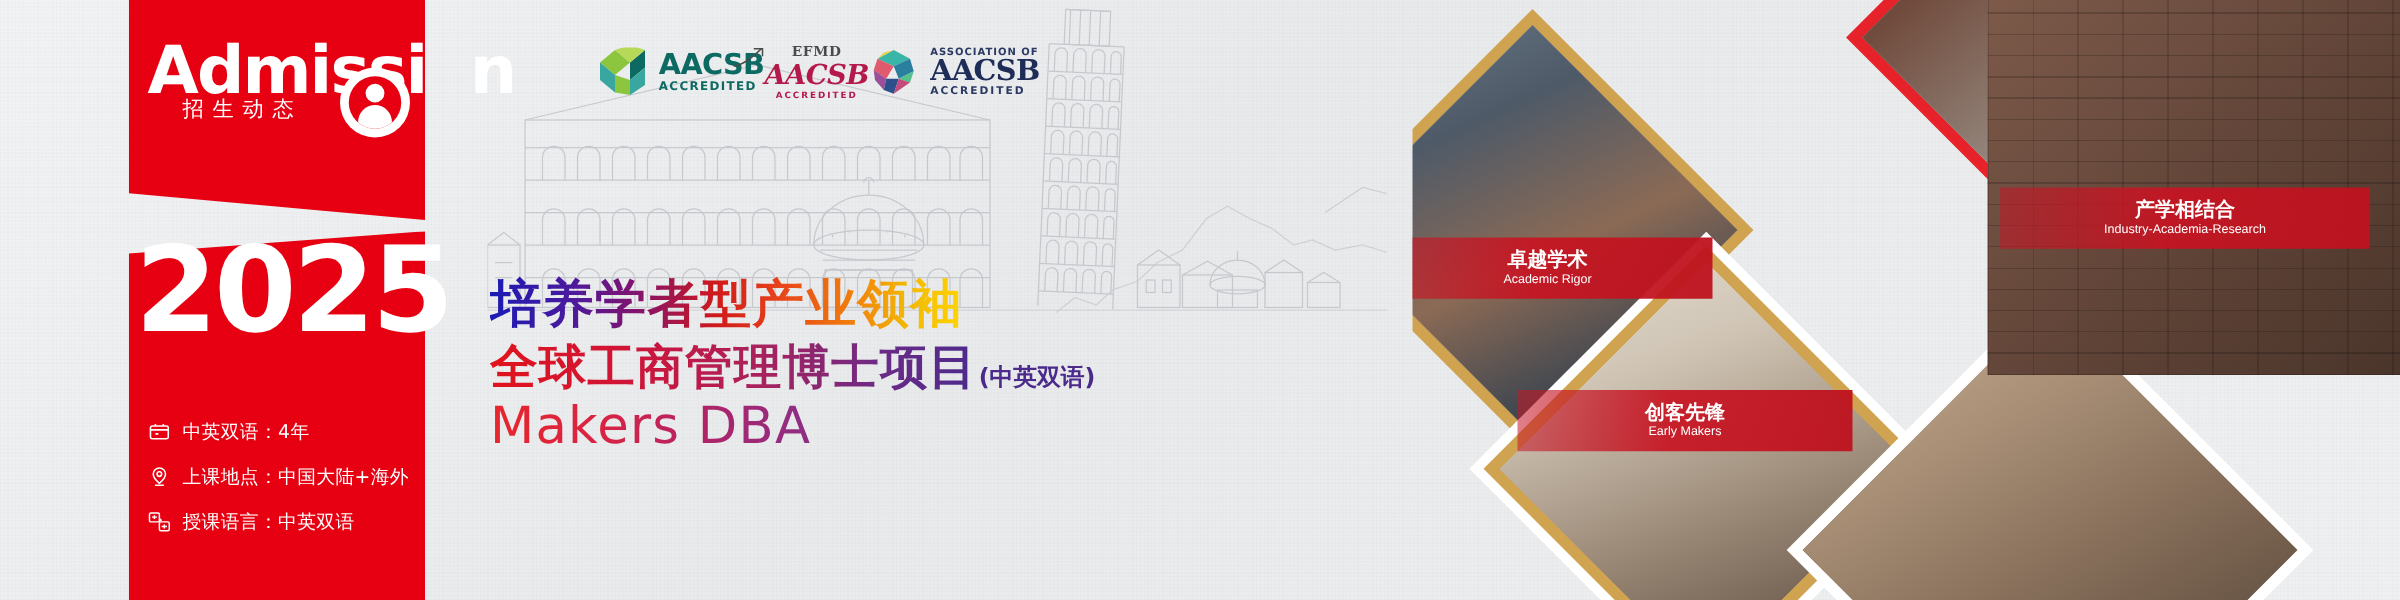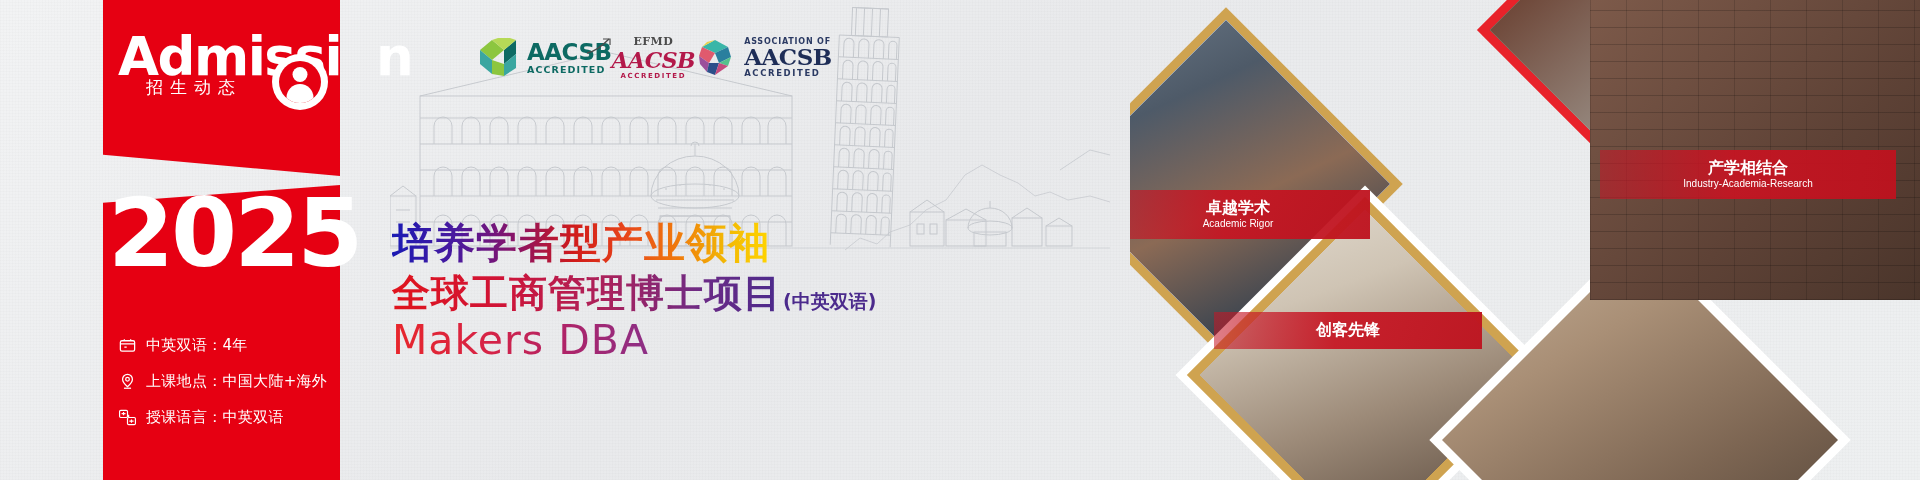--- a/index.html
+++ b/index.html
@@ -478,17 +478,18 @@
       <div class="en">Academic Rigor</div>
     </div>
 
     <div class="badge" style="left:470px; top:150px; width:296px;">
       <div class="cn">产学相结合</div>
       <div class="en">Industry-Academia-Research</div>
     </div>
 
     <div class="badge" style="left:84px; top:312px; width:268px;">
       <div class="cn">创客先锋</div>
+      <div class="en">Early Makers</div>
     </div>
 
   </div>
 
 </div>
 
 </body></html>

